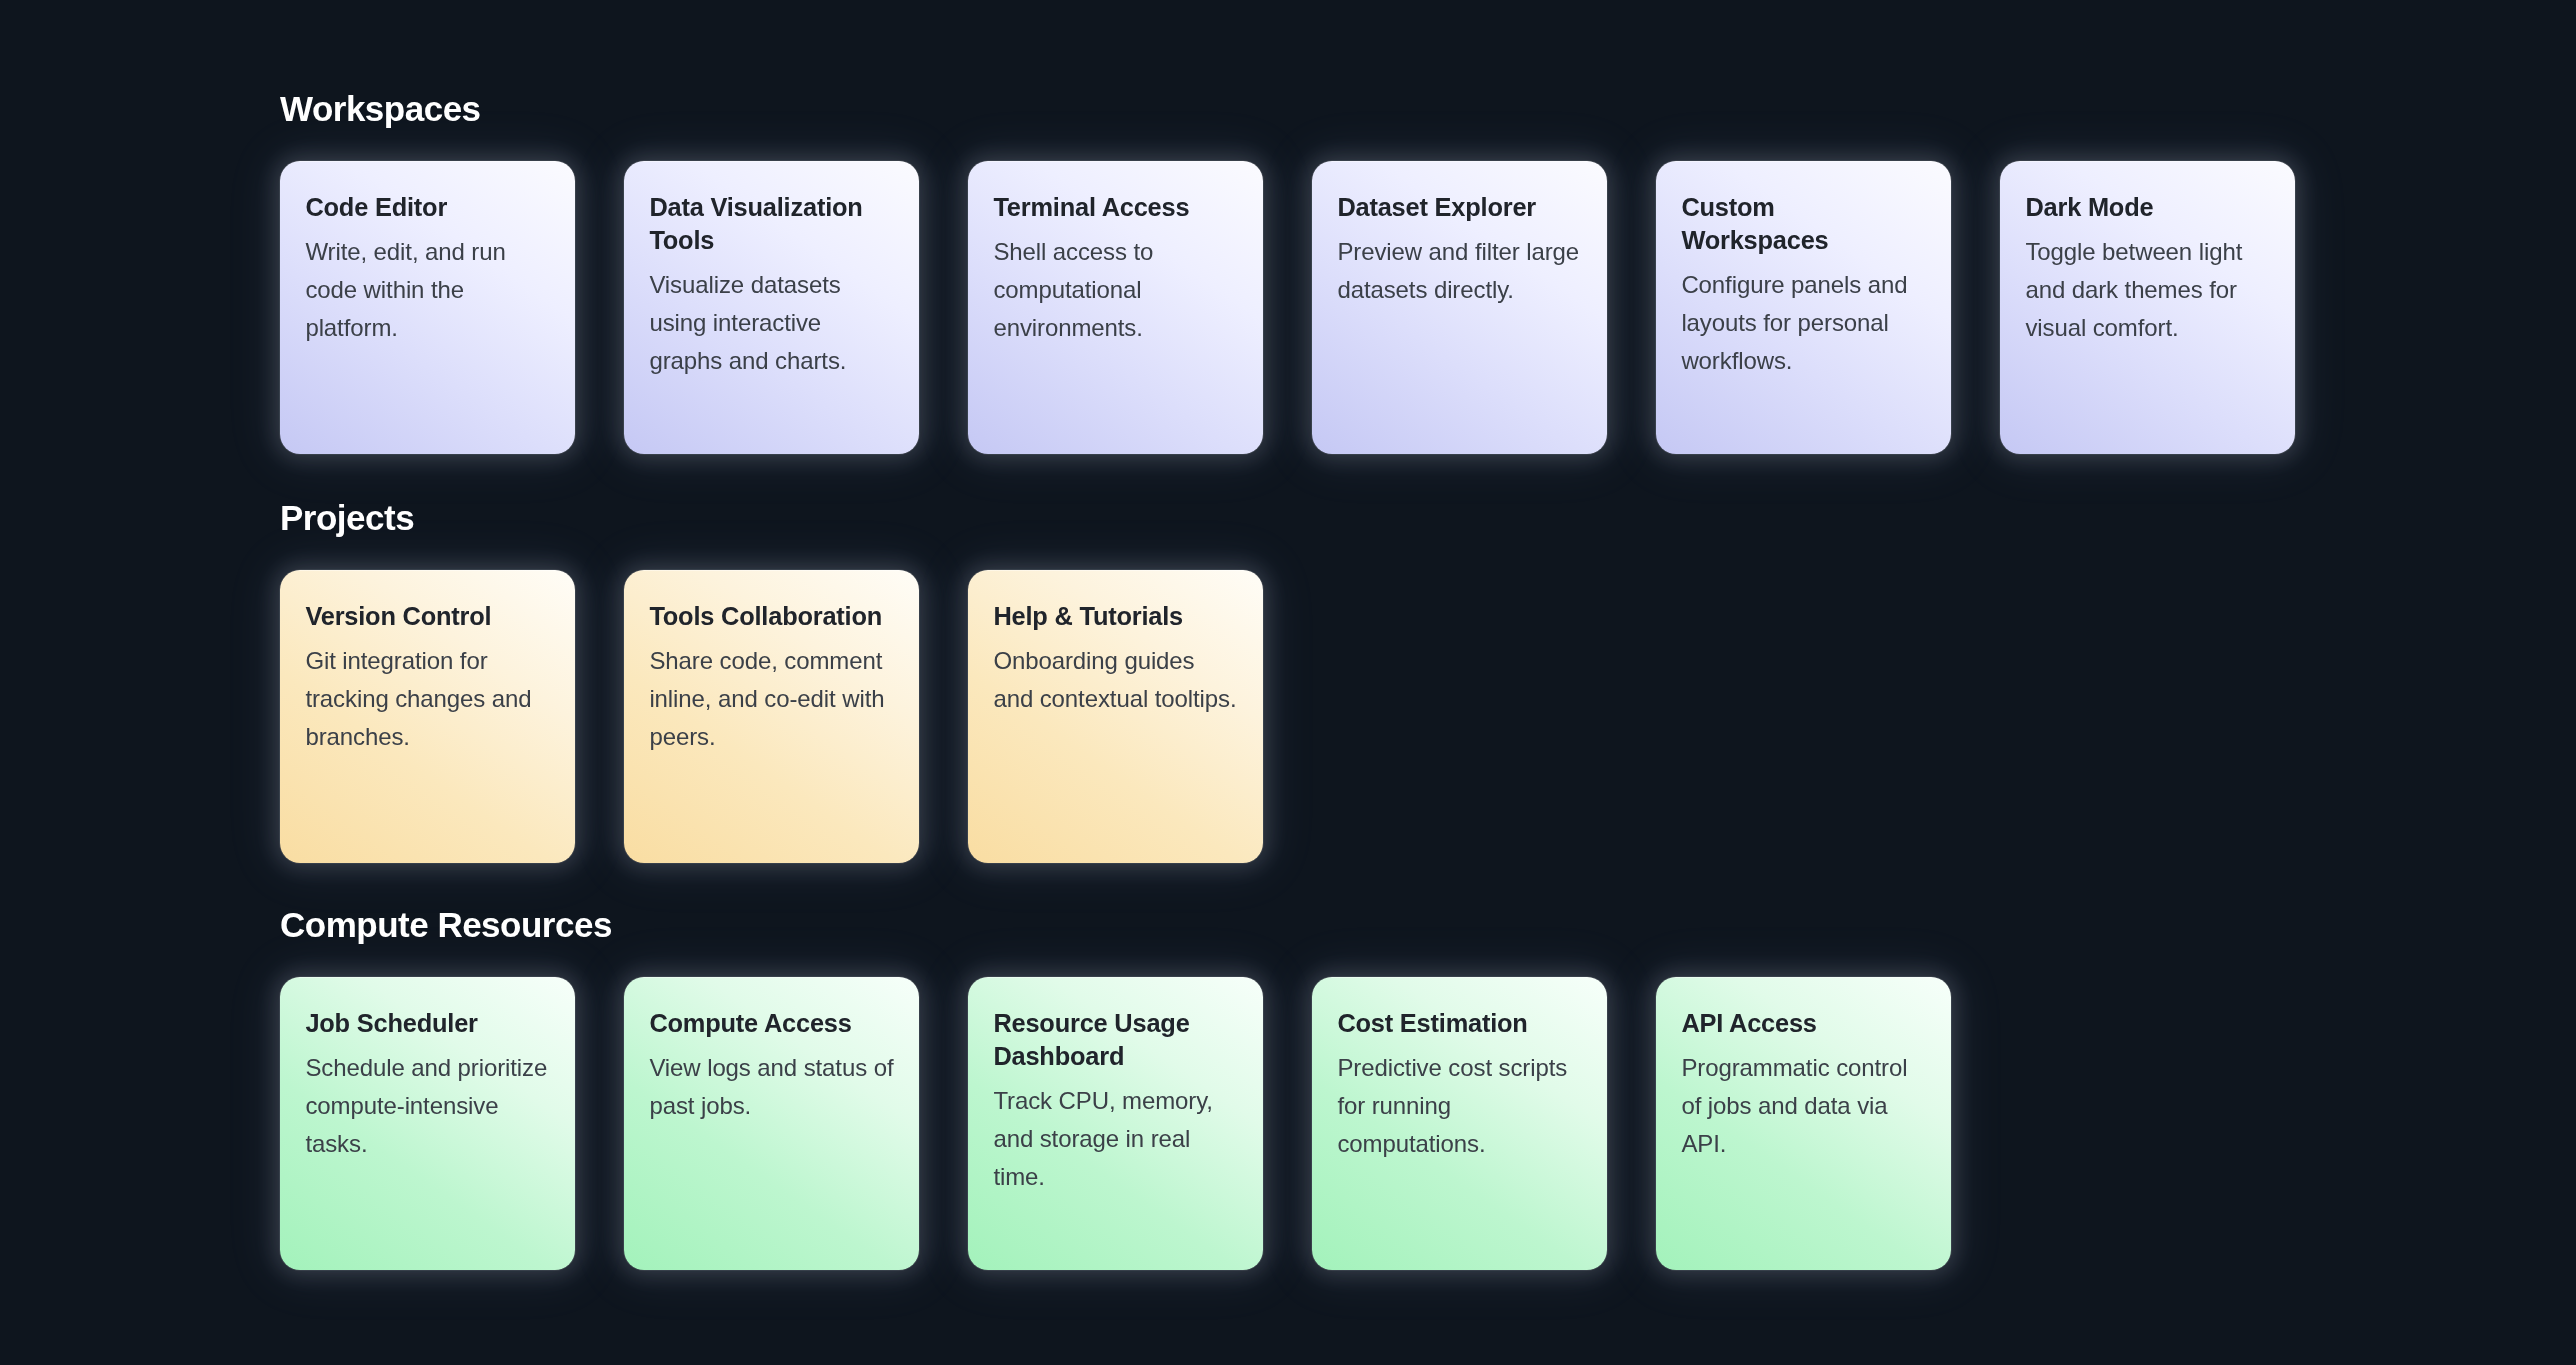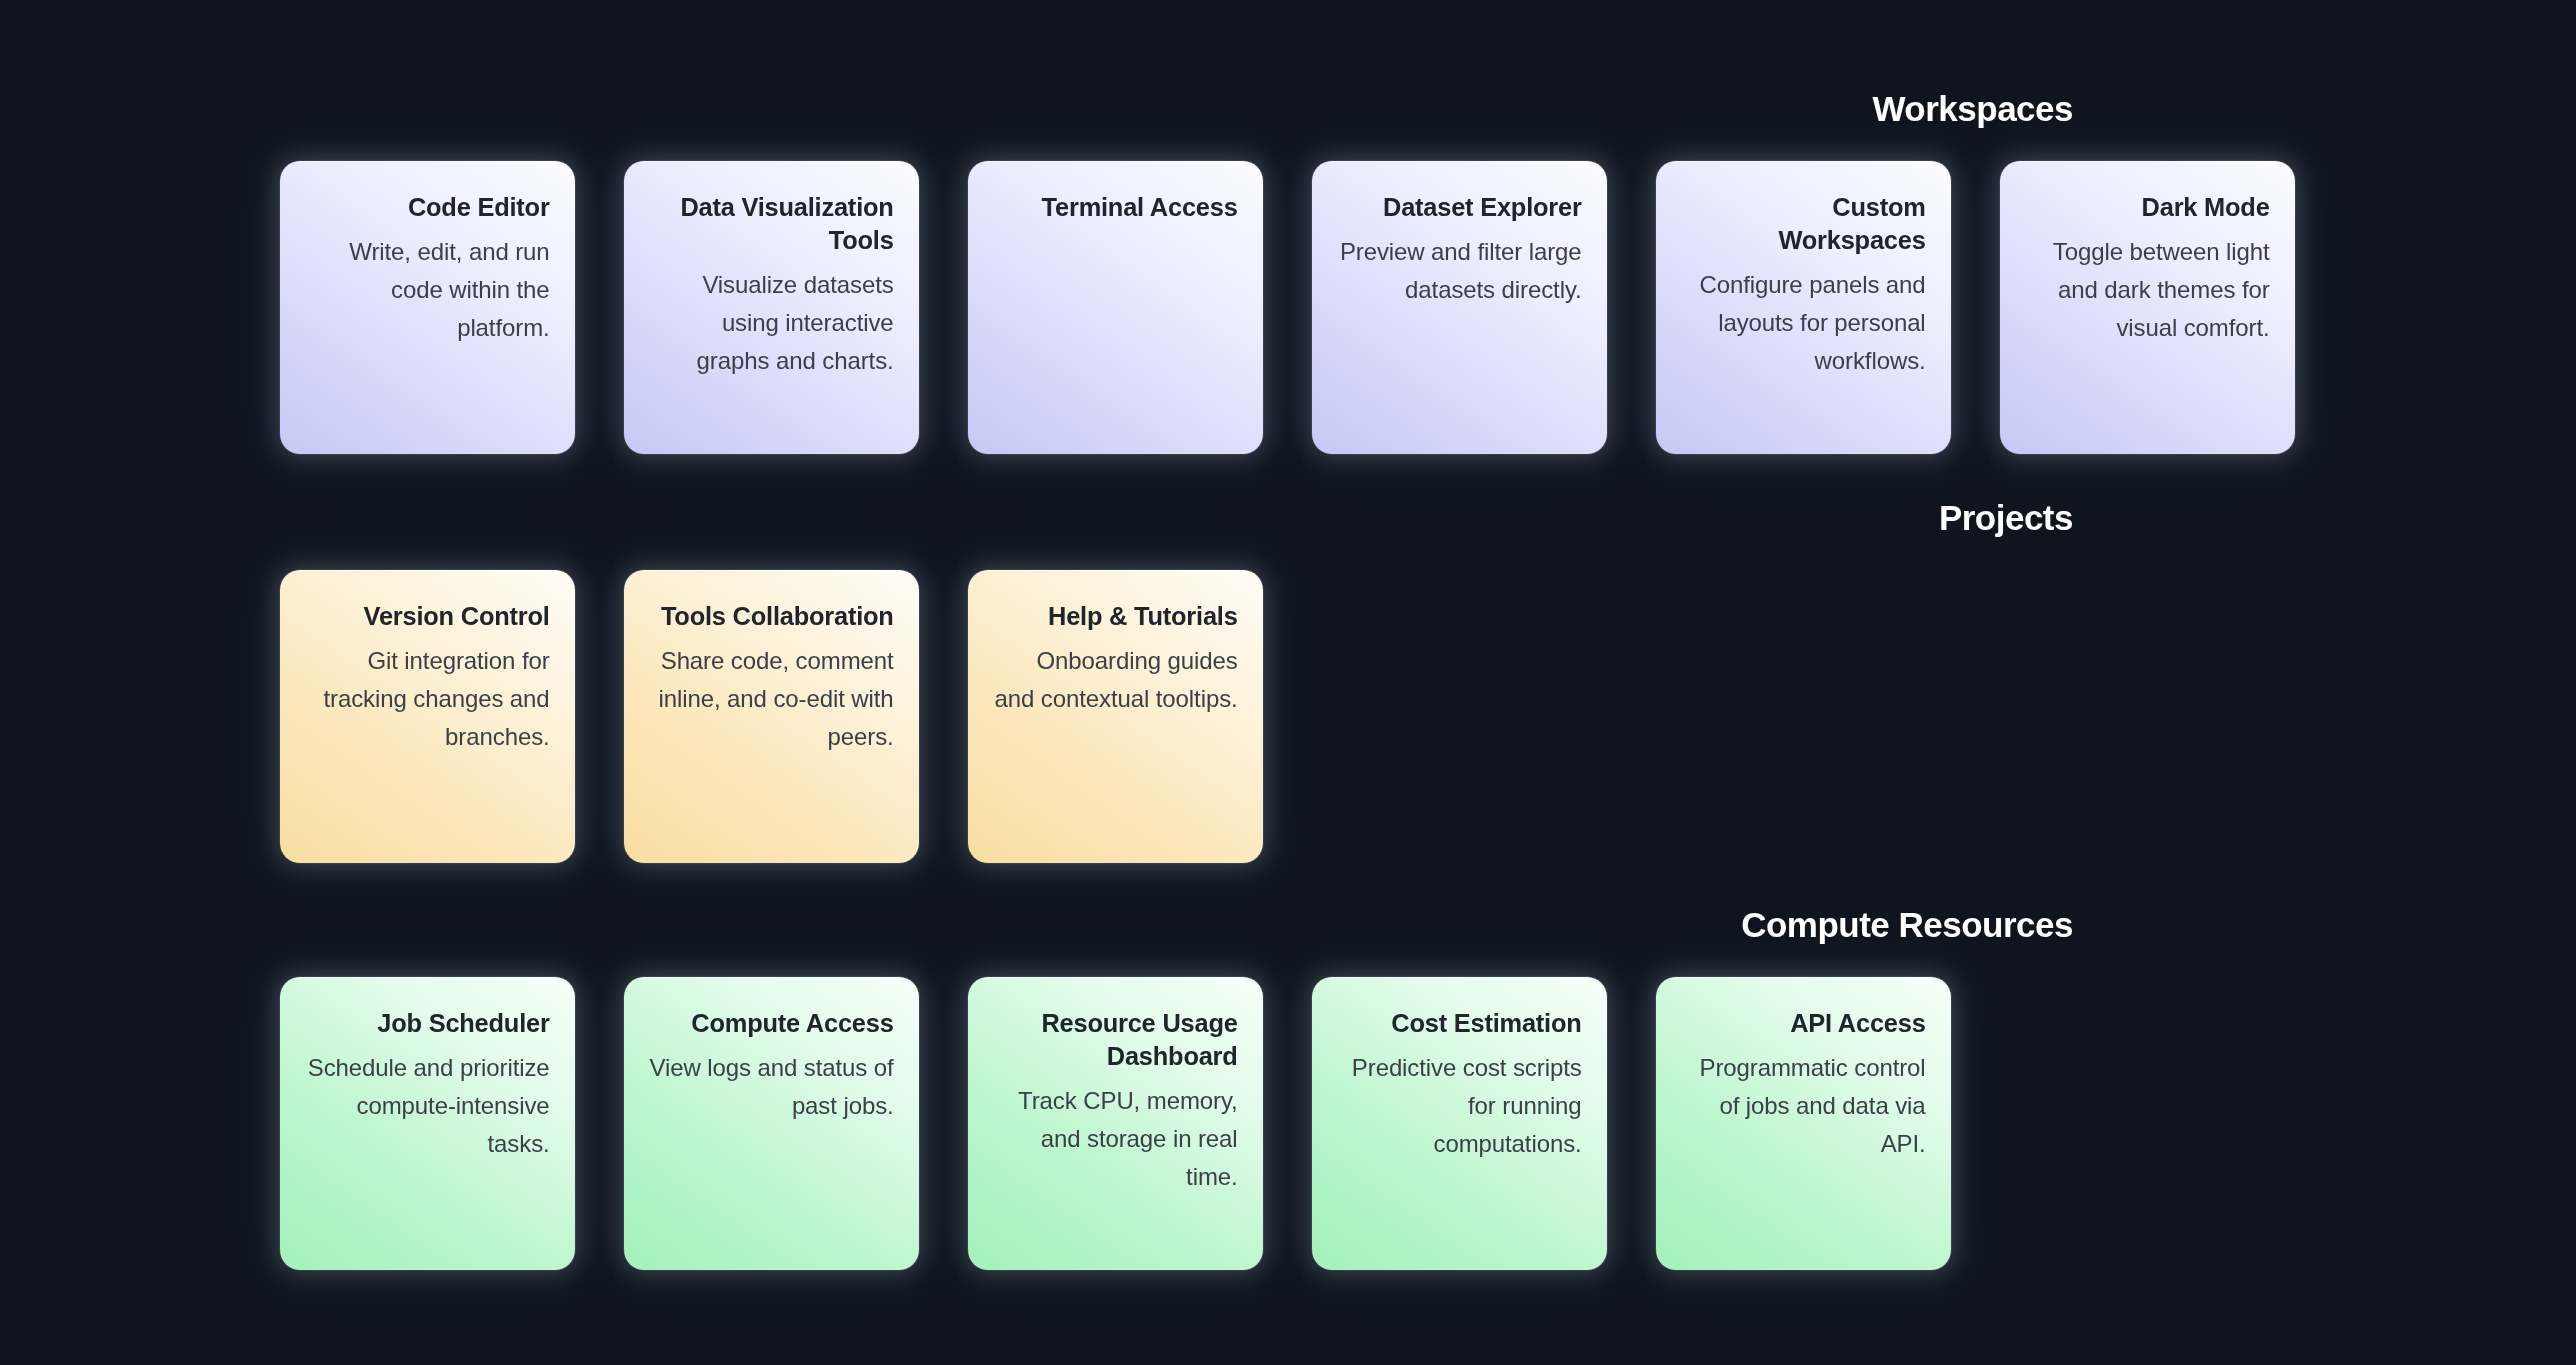--- a/index.html
+++ b/index.html
@@ -7,21 +7,20 @@
     width:2576px; height:1365px;
     background:#0e151e;
     font-family:"Liberation Sans", sans-serif;
     overflow:hidden;
   }
   #page {
     width:2088px; height:1365px;
     background:#0e151e;
     position:relative;
     padding:0 15px 0 280px;
-    text-align:right;
   }
   .section { margin-bottom:0; }
   .section-title {
     color:#ffffff;
     font-size:35px;
     font-weight:700;
     letter-spacing:-0.5px;
     line-height:1;
   }
   .s1 .section-title { padding-top:91px; }
@@ -93,20 +92,21 @@
       <div class="card purple">
         <div class="card-title">Code Editor</div>
         <div class="card-desc">Write, edit, and run code within the platform.</div>
       </div>
       <div class="card purple">
         <div class="card-title">Data Visualization Tools</div>
         <div class="card-desc">Visualize datasets using interactive graphs and charts.</div>
       </div>
       <div class="card purple">
         <div class="card-title">Terminal Access</div>
+        <div class="card-desc">Shell access to computational environments.</div>
       </div>
       <div class="card purple">
         <div class="card-title">Dataset Explorer</div>
         <div class="card-desc">Preview and filter large datasets directly.</div>
       </div>
       <div class="card purple">
         <div class="card-title">Custom Workspaces</div>
         <div class="card-desc">Configure panels and layouts for personal workflows.</div>
       </div>
       <div class="card purple">

